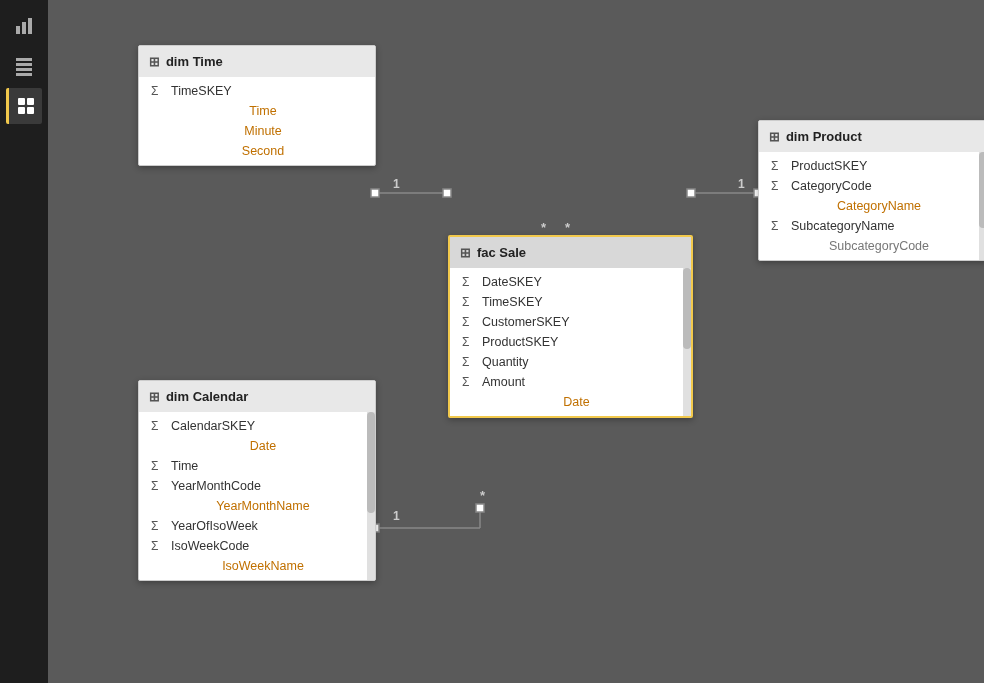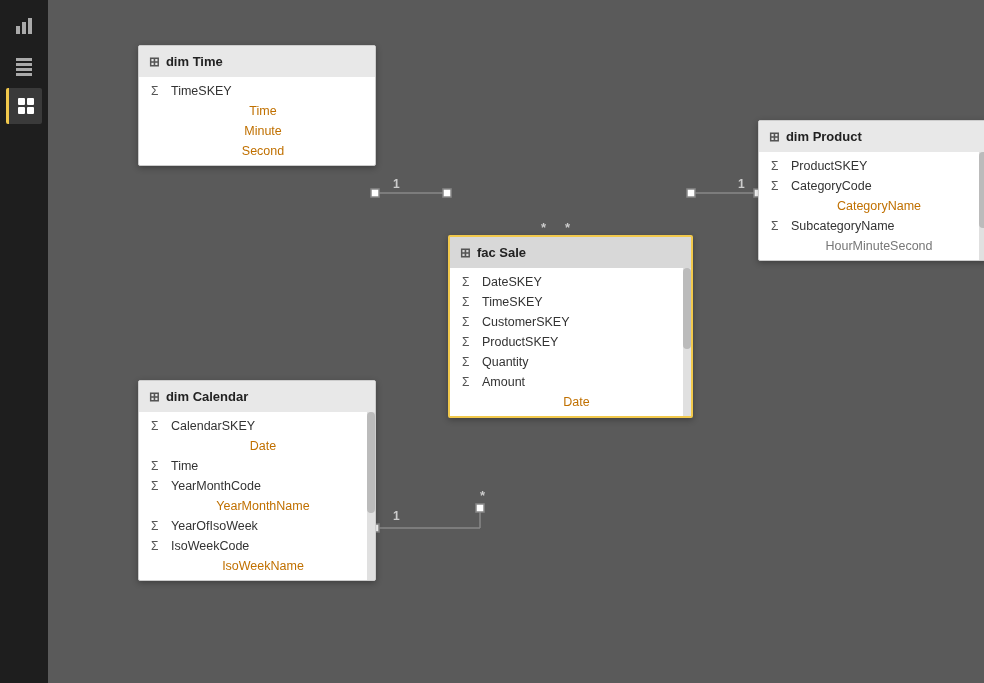--- a/index.html
+++ b/index.html
@@ -326,21 +326,21 @@
         <span>CategoryCode</span>
       </div>
       <div class="field-row text-field">
         <span>CategoryName</span>
       </div>
       <div class="field-row numeric">
         <span class="sigma">Σ</span>
         <span>SubcategoryName</span>
       </div>
       <div class="field-row text-field" style="color:#777;">
-        <span>HourMinuteSecond</span>
+        <span>SubcategoryCode</span>
       </div>
 
       <div style="position:absolute;right:0;top:0;bottom:0;width:8px;background:#e0e0e0;">
         <div style="position:absolute;top:0;height:70%;width:8px;background:#bbb;border-radius:4px;"></div>
       </div>
     </div>
   </div>
 
 </div>
 

